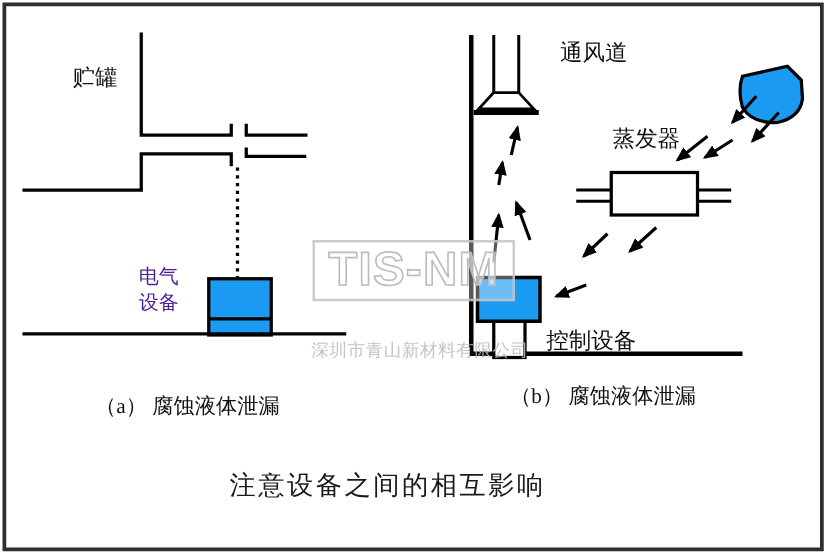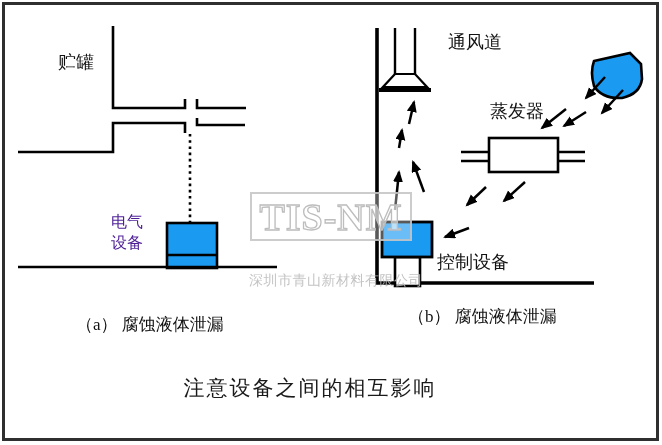--- a/index.html
+++ b/index.html
@@ -9,21 +9,21 @@
   .artwork{position:absolute;left:0;top:0;}
   .ln{stroke:var(--line,#000);fill:none;}
   .blue{fill:var(--accent_blue,#1b9af2);stroke:var(--line,#000);}
   .whitefill{fill:#ffffff;stroke:var(--line,#000);}
   .label{position:absolute;color:#111;font-size:18px;white-space:nowrap;}
   .caption{position:absolute;color:#111;font-size:17px;white-space:nowrap;}
   .equip-label{position:absolute;left:100px;top:211px;width:54px;text-align:center;font-size:16px;line-height:21px;color:#4c1d95;}
   .main-title{position:absolute;left:110px;top:374px;width:400px;text-align:center;font-size:21px;letter-spacing:2px;color:#1a1a1a;}
   .wm-box{position:absolute;left:250px;top:192px;width:158px;height:45px;border:2px solid rgba(195,195,195,0.85);
           background:rgba(255,255,255,0.35);display:flex;align-items:center;justify-content:center;}
-  .wm-logo{font-family:Liberation Serif, serif;font-weight:bold;font-size:38px;letter-spacing:1px;
+  .wm-logo{font-family:Liberation Sans, sans-serif;font-weight:bold;font-size:38px;letter-spacing:1px;
            color:rgba(255,255,255,0.55);-webkit-text-stroke:1.3px var(--watermark_gray,#c0c0c0);}
   .wm-company{position:absolute;left:249px;top:239px;width:170px;font-size:14px;letter-spacing:0.5px;
               color:var(--watermark_gray,#b8b8b8);opacity:0.9;white-space:nowrap;margin-top:33px;}
 </style>
 </head>
 <body>
 
 <div class="stage">
 
   <svg class="artwork" width="662" height="445" viewBox="0 0 662 445">
@@ -96,20 +96,20 @@
     <div>设备</div>
   </div>
 
   <div class="caption" style="left:76px;top:313px;text-align:right;">（a） 腐蚀液体泄漏</div>
 
   <div class="label" style="left:423px;top:30px;margin-left:25px;">通风道</div>
 
 
   <div class="label" style="left:490px;top:84px;margin-top:15px;">蒸发器</div>
 
-  <div class="label" style="left:437px;top:250px;">控制设备</div>
+  <div class="label" style="left:437px;top:260px;">控制设备</div>
 
   <div class="caption" style="left:408px;top:305px;">（b） 腐蚀液体泄漏</div>
 
   <div class="main-title">注意设备之间的相互影响</div>
 
   <div class="frame"></div>
 </div>
 
 </body></html>

